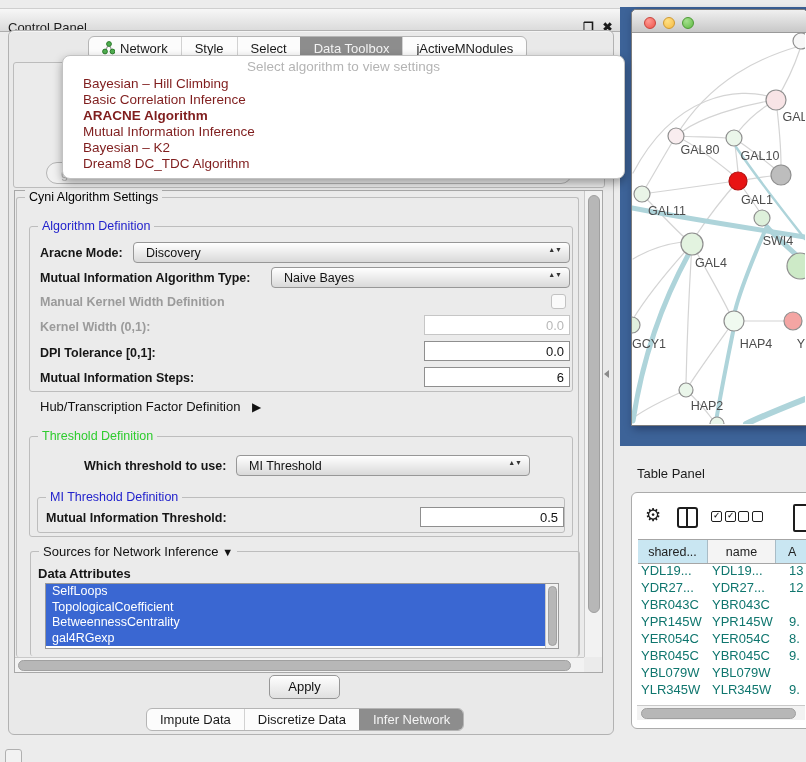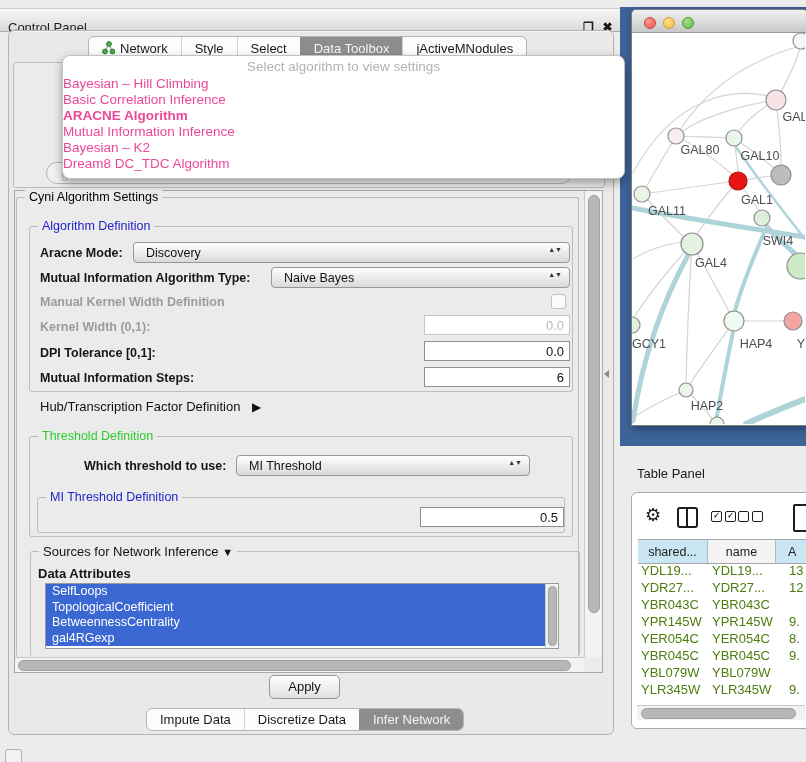--- a/index.html
+++ b/index.html
@@ -22,21 +22,21 @@
   .top-strip{left:88px;top:36px;height:22px;}
   .bottom-strip{left:146px;top:708px;height:21px;}
   
   .ghost-box{left:13px;top:62px;width:590px;height:124px;background:#ebebeb;border:1px solid #bcbcbc;border-radius:3px;}
   .ghost-combo{left:46px;top:162px;width:526px;height:22px;background:#f1f1f1;border:1px solid #b5b5b5;
     border-radius:11px;color:#b9b9b9;font-size:13px;line-height:22px;padding-left:14px;box-sizing:border-box;}
   
   .dd{left:17px;top:55px;width:561px;background:#ffffff;border:1px solid #c2c2c2;border-radius:8px;
     box-shadow:0 4px 10px rgba(0,0,0,.35);padding:2px 0 6px 0;z-index:40;margin-left:45px;}
   .dd-placeholder{text-align:center;color:#b4b4b4;font-size:13.5px;height:18px;line-height:18px;}
-  .dd-item{font-size:13.5px;color:#ec4899;height:16px;line-height:16px;padding-left:0;white-space:nowrap;}
+  .dd-item{font-size:13.5px;color:#7f1d1d;height:16px;line-height:16px;padding-left:20px;white-space:nowrap;}
   .dd-item.bold{font-weight:bold;}
   
   .settings-pane{left:14px;top:190px;width:587px;height:481px;background:#ebebeb;border:1px solid #a8a8a8;}
   .groupbox{border:1px solid #bdbdbd;border-radius:3px;}
   .grouptitle{position:absolute;top:-8px;left:8px;background:#ebebeb;padding:0 4px;font-size:12.5px;white-space:nowrap;}
   .blue{color:#2222cc;}  .green{color:#2ecc2e;}
   .lab{font-size:12.5px;font-weight:bold;color:#161616;white-space:nowrap;}
   .lab.dis{color:#9b9b9b;}
   .combo{border:1px solid #979797;border-radius:4px;background:linear-gradient(#ffffff,#d9d9d9);
     font-size:12.5px;color:#111;display:flex;align-items:center;padding:0 22px 0 12px;height:21px;box-sizing:border-box;}
@@ -69,21 +69,21 @@
   .split-icon{left:45px;top:14px;width:17px;height:17px;border:2px solid #1d1d1d;border-radius:3px;}
   .split-icon div{position:absolute;left:7px;top:0;width:2px;height:100%;background:#1d1d1d;}
   .cb-pair{display:flex;gap:3px;}
   .cb{width:9px;height:9px;border:1.5px solid #1d1d1d;border-radius:2px;font-size:8px;line-height:8px;text-align:center;color:#1d1d1d;font-weight:bold;}
   .doc-icon{left:161px;top:11px;width:18px;height:24px;border:2px solid #1d1d1d;border-radius:2px;background:#fff;}
   .th-row{left:6px;top:46px;height:23px;display:flex;font-size:12.5px;color:#222;
     border-top:1px solid #a6a6a6;border-bottom:1px solid #a6a6a6;}
   .th{display:flex;align-items:center;justify-content:center;border-right:1px solid #a9bcc6;box-sizing:border-box;background:#f4f4f4;}
   .th.hl{background:#c9e6f2;}
   .rows-clip{left:6px;top:69px;width:169px;height:135px;overflow:hidden;}
-  .trow{position:relative;height:17px;font-size:13px;color:#4d7c0f;white-space:nowrap;}
+  .trow{position:relative;height:17px;font-size:13px;color:#0f766e;white-space:nowrap;}
   .tcell{position:absolute;top:0;line-height:17px;}
   
   .net-tab-icon{width:13px;height:14px;margin-right:5px;}
   .mini-icon{left:5px;top:749px;width:15px;height:14px;background:#f2f2f2;border:1px solid #b0b0b0;border-radius:3px 3px 0 0;}
 </style>
 </head>
 <body>
 
 <div id="app">
 
@@ -180,20 +180,21 @@
 
   <div class="abs lab" style="left:84px;top:459px;">Which threshold to use:</div>
   <div class="abs combo" style="left:236px;top:455px;width:294px;">
     <span>MI Threshold</span>
     <span class="arrows">▲▼</span>
   </div>
 
   <div class="abs groupbox" style="left:37px;top:497px;width:526px;height:34px;">
     <span class="grouptitle blue">MI Threshold Definition</span>
   </div>
+  <div class="abs lab" style="left:46px;top:511px;">Mutual Information Threshold:</div>
   <div class="abs field" style="left:420px;top:507px;width:144px;">0.5</div>
 
   <div class="abs groupbox" style="left:30px;top:551px;width:548px;height:104px;border-bottom:none;">
     <span class="grouptitle" style="font-size:13px;color:#111;">
       <span>Sources for Network Inference</span>
       <span style="font-size:11px;">▼</span>
     </span>
   </div>
   <div class="abs lab" style="left:38px;top:566px;font-size:13px;">Data Attributes</div>
 

